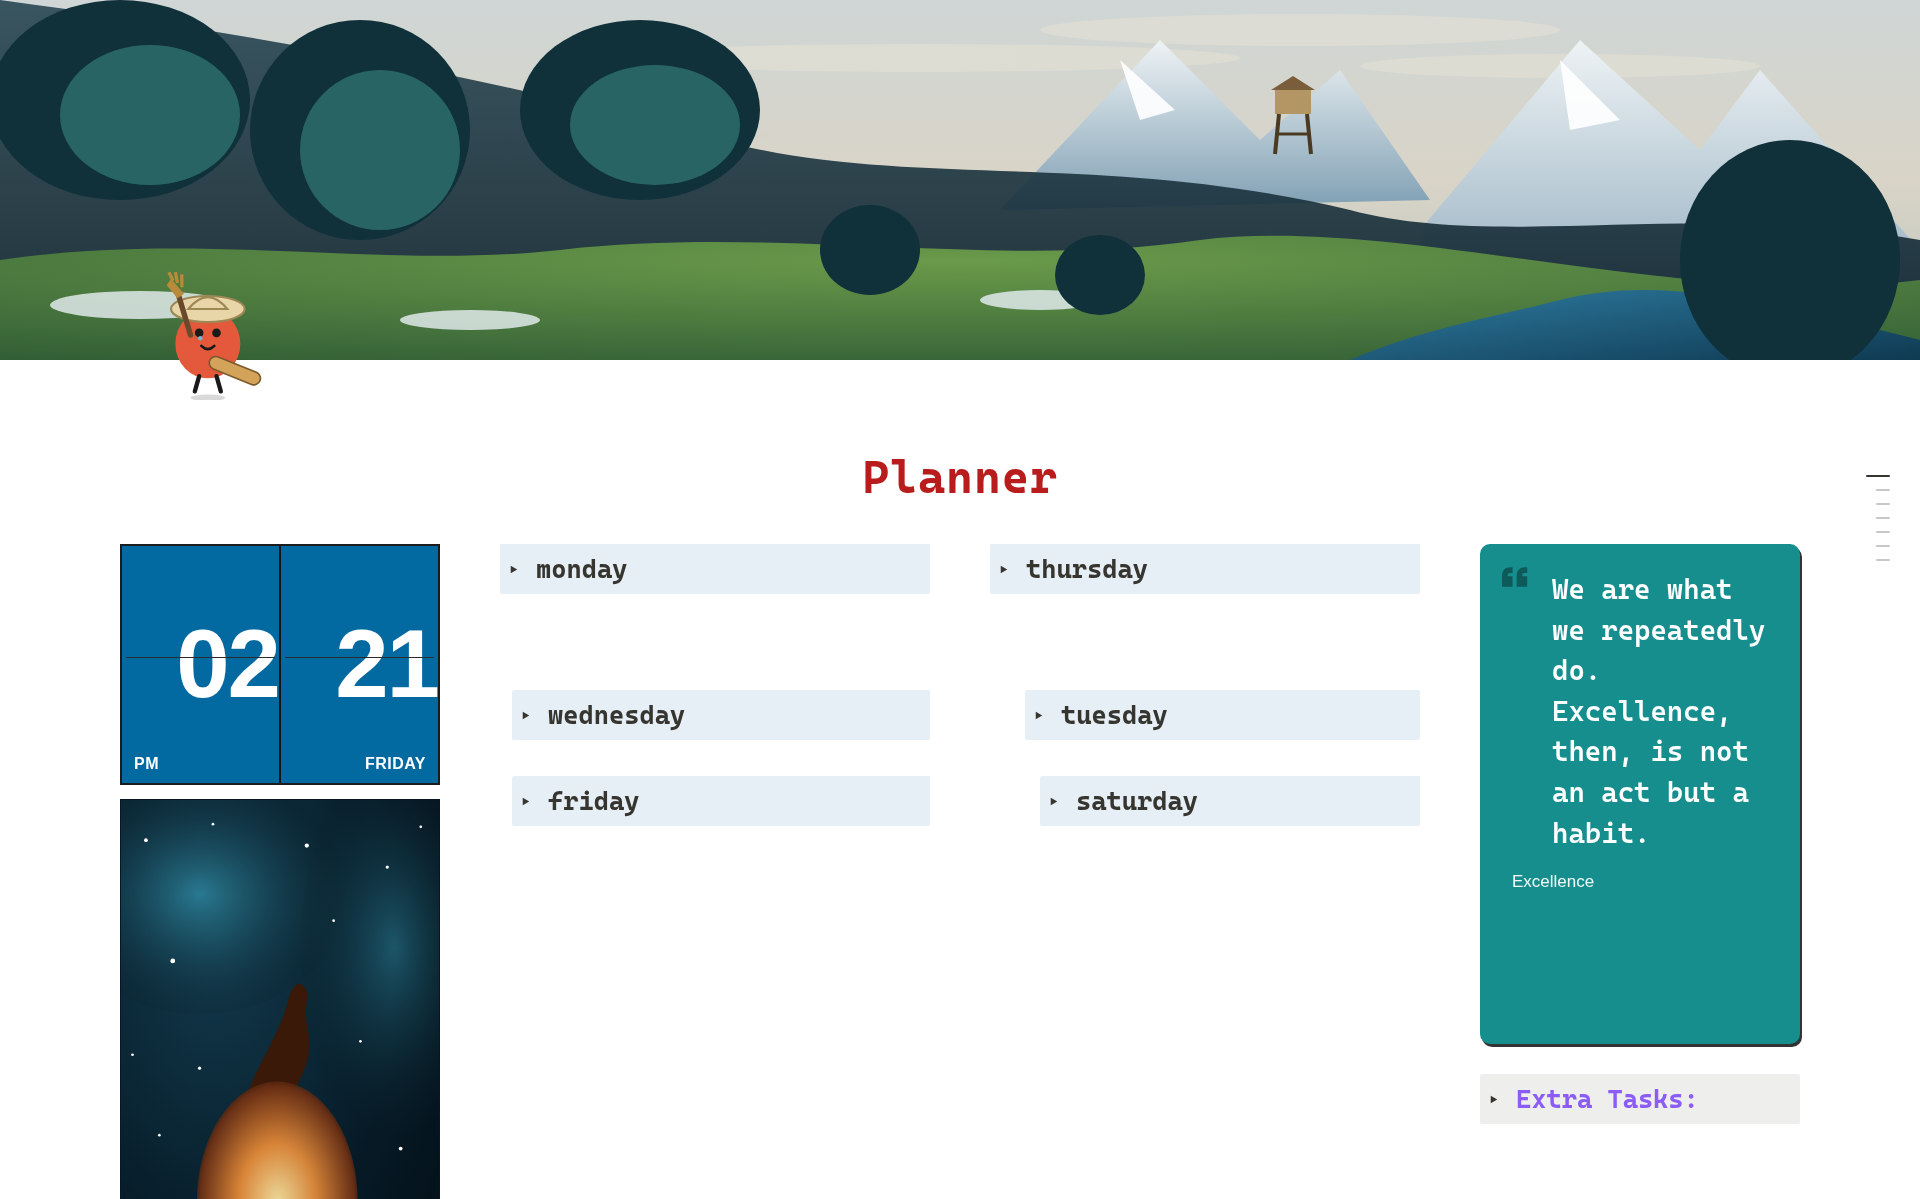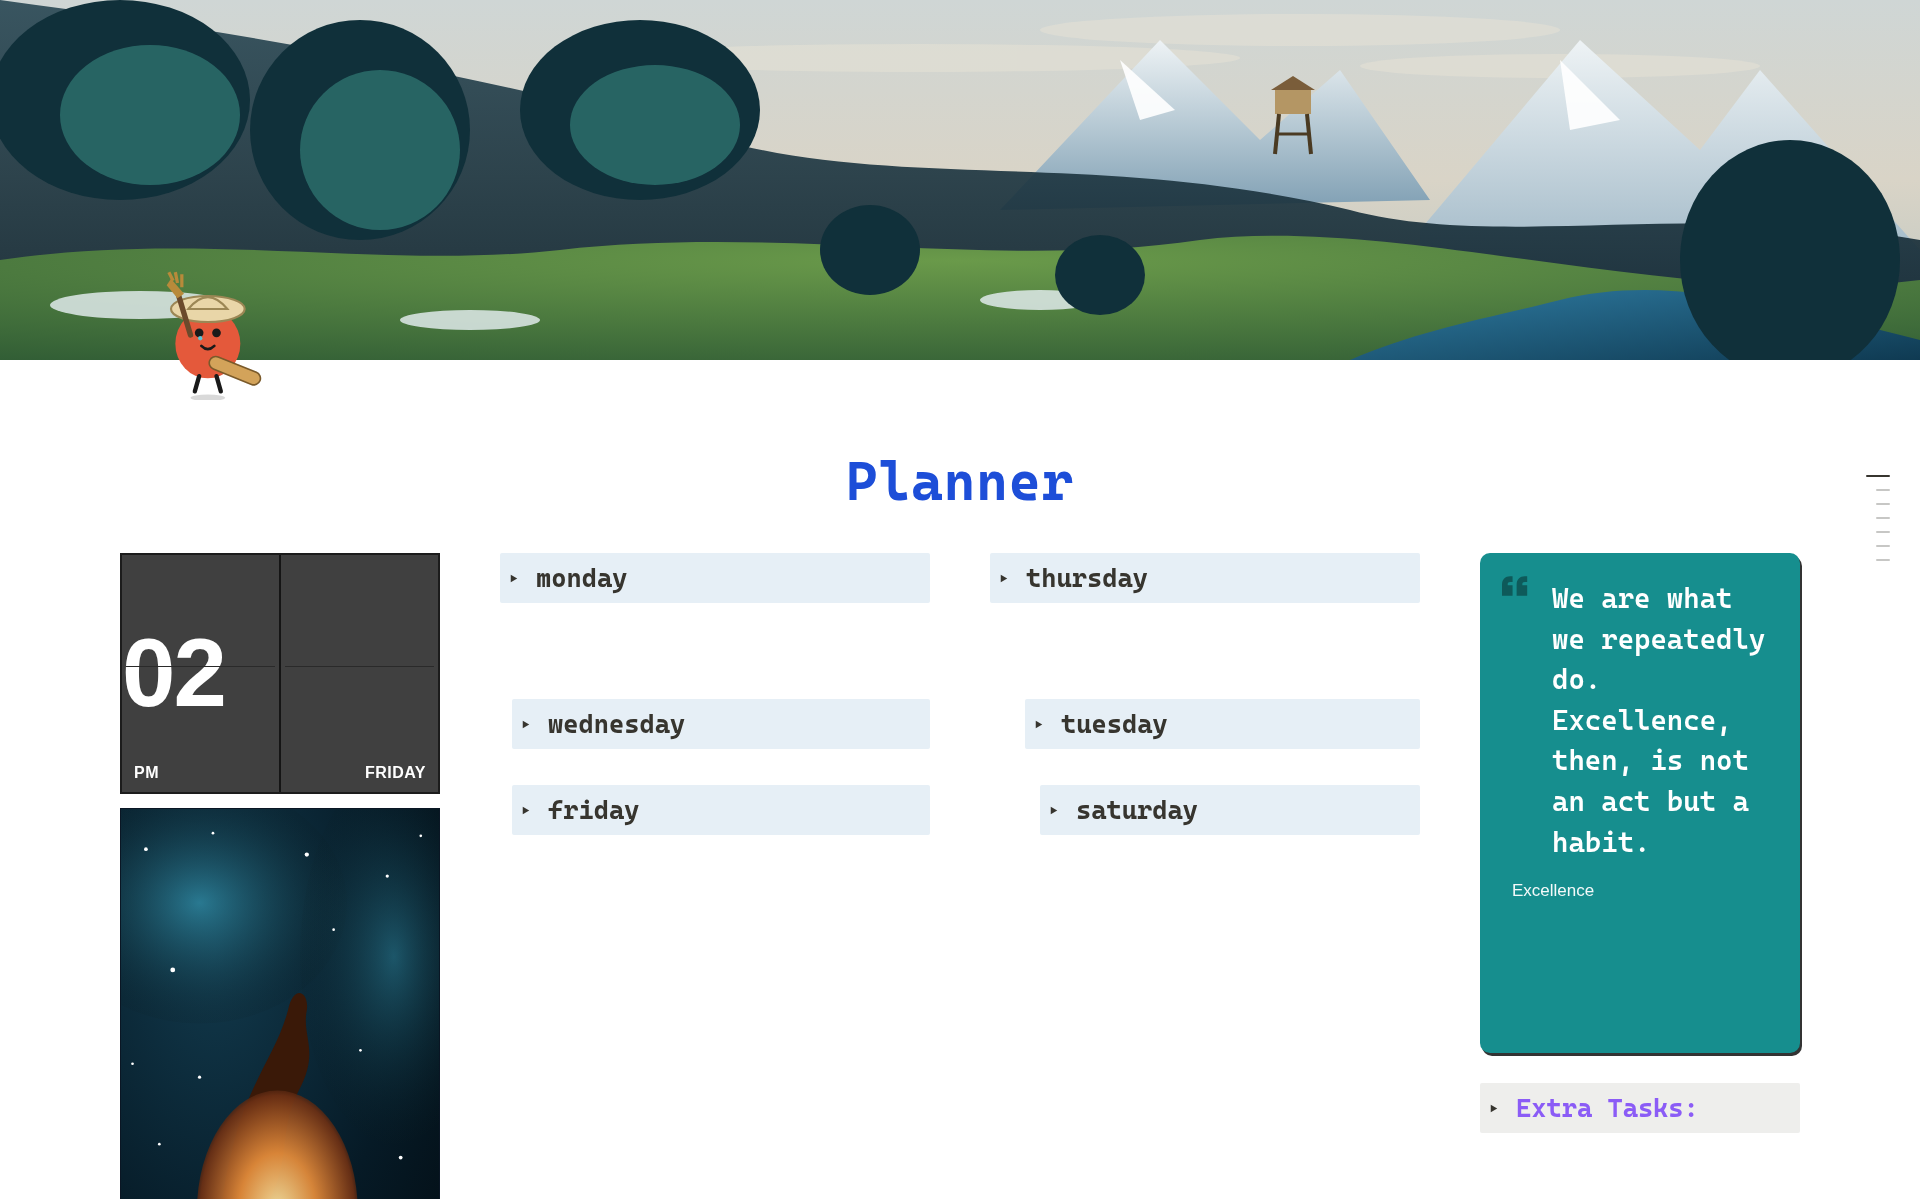--- a/index.html
+++ b/index.html
@@ -25,24 +25,24 @@
     left: 145px;
     top: 270px;
     width: 130px;
     height: 130px;
   }
   .page-icon svg { width: 100%; height: 100%; }
 
   
   .page-title {
     text-align: center;
-    font-size: 54px;
+    font-size: 46px;
     font-weight: 800;
     letter-spacing: 1px;
-    color: #1d4ed8;
+    color: #b91c1c;
     margin-top: 90px;
     margin-bottom: 40px;
     font-family: ui-monospace, "SF Mono", "Cascadia Mono", Consolas, monospace;
   }
 
   
   .outline {
     position: fixed;
     right: 30px;
     top: 475px;
@@ -77,23 +77,23 @@
     width: 100%;
     aspect-ratio: 1.33;
     border: 2px solid #1c1c1c;
     position: relative;
     display: flex;
   }
   .clock-half {
     flex: 1;
     display: flex;
     align-items: center;
-    justify-content: flex-start;
+    justify-content: flex-end;
     position: relative;
-    background: #404040;
+    background: #0369a1;
   }
   .clock-half + .clock-half { border-left: 2px solid #151515; }
   .flip-line {
     position: absolute;
     left: 4px; right: 4px;
     top: 47%;
     height: 1px;
     background: #2a2a2a;
   }
   .digit {
@@ -323,20 +323,21 @@
 <div class="grid" style="grid-template-rows: auto;">
 
   <div class="left-col">
     <div class="clock">
       <div class="clock-half">
         <div class="flip-line"></div>
         <span class="digit">02</span>
       </div>
       <div class="clock-half">
         <div class="flip-line"></div>
+        <span class="digit">21</span>
       </div>
       <div class="clock-bottom">
         <span>PM</span>
         <span>FRIDAY</span>
       </div>
     </div>
 
     <div class="nebula">
       <svg viewBox="0 0 240 410" preserveAspectRatio="xMidYMid slice">
         <defs>

